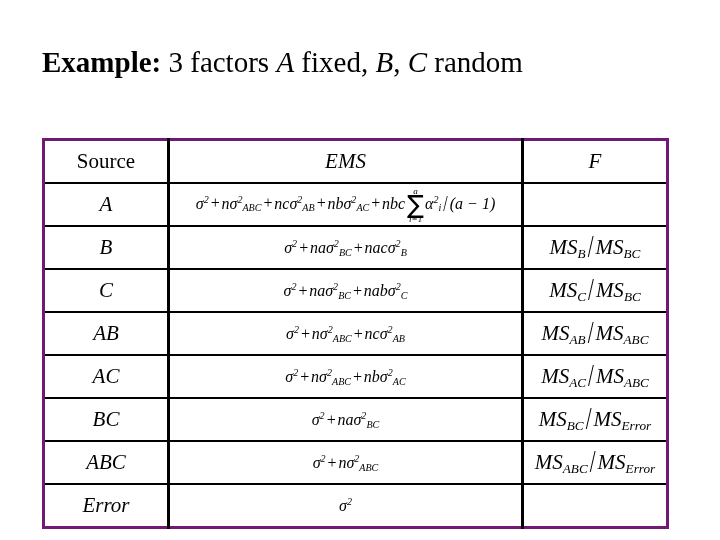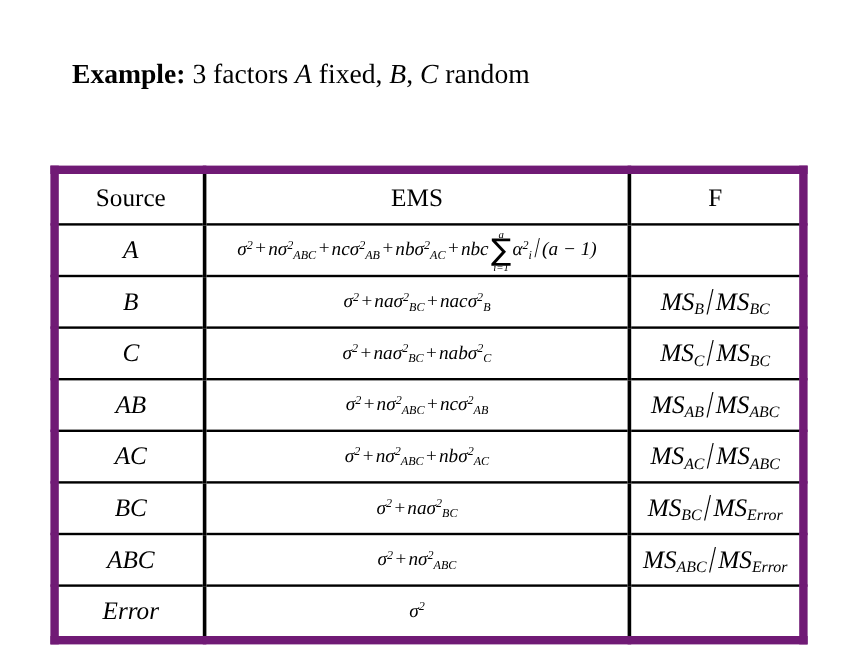--- a/index.html
+++ b/index.html
@@ -12,42 +12,42 @@
     background: #ffffff;
     font-family: "Liberation Serif", "DejaVu Serif", serif;
     color: #000000;
     overflow: hidden;
     position: relative;
   }
 
   
   #slide-title {
     position: absolute;
-    left: 60px;
+    left: 42px;
     top: 48px;
-    font-size: 23px;
+    font-size: 29px;
     line-height: 28px;
     white-space: nowrap;
   }
   #slide-title .bold {
     font-weight: bold;
   }
   #slide-title .ital {
     font-style: italic;
   }
 
   
   #ems-table {
     position: absolute;
     left: 42px;
     top: 138px;
     width: 624px;
     border-collapse: collapse;
     table-layout: fixed;
-    border: 7px solid #701a75;
+    border: 3px solid #701a75;
   }
   #ems-table col.c-source { width: 125px; }
   #ems-table col.c-ems    { width: 354px; }
   #ems-table col.c-f      { width: 145px; }
 
   #ems-table td {
     border-top: 2px solid #000;
     border-bottom: 2px solid #000;
     border-left: 3px solid #000;
     border-right: 3px solid #000;
@@ -68,20 +68,21 @@
 
   .cell-source {
     font-size: 21px;
     font-style: italic;
   }
   .cell-source.upright {
     font-style: normal;
   }
   .head-ems, .head-f {
     font-size: 21px;
+    font-style: italic;
   }
 
   .cell-ems {
     font-size: 16px;
     font-style: italic;
     white-space: nowrap;
   }
   .cell-f {
     font-size: 21px;
     font-style: italic;

